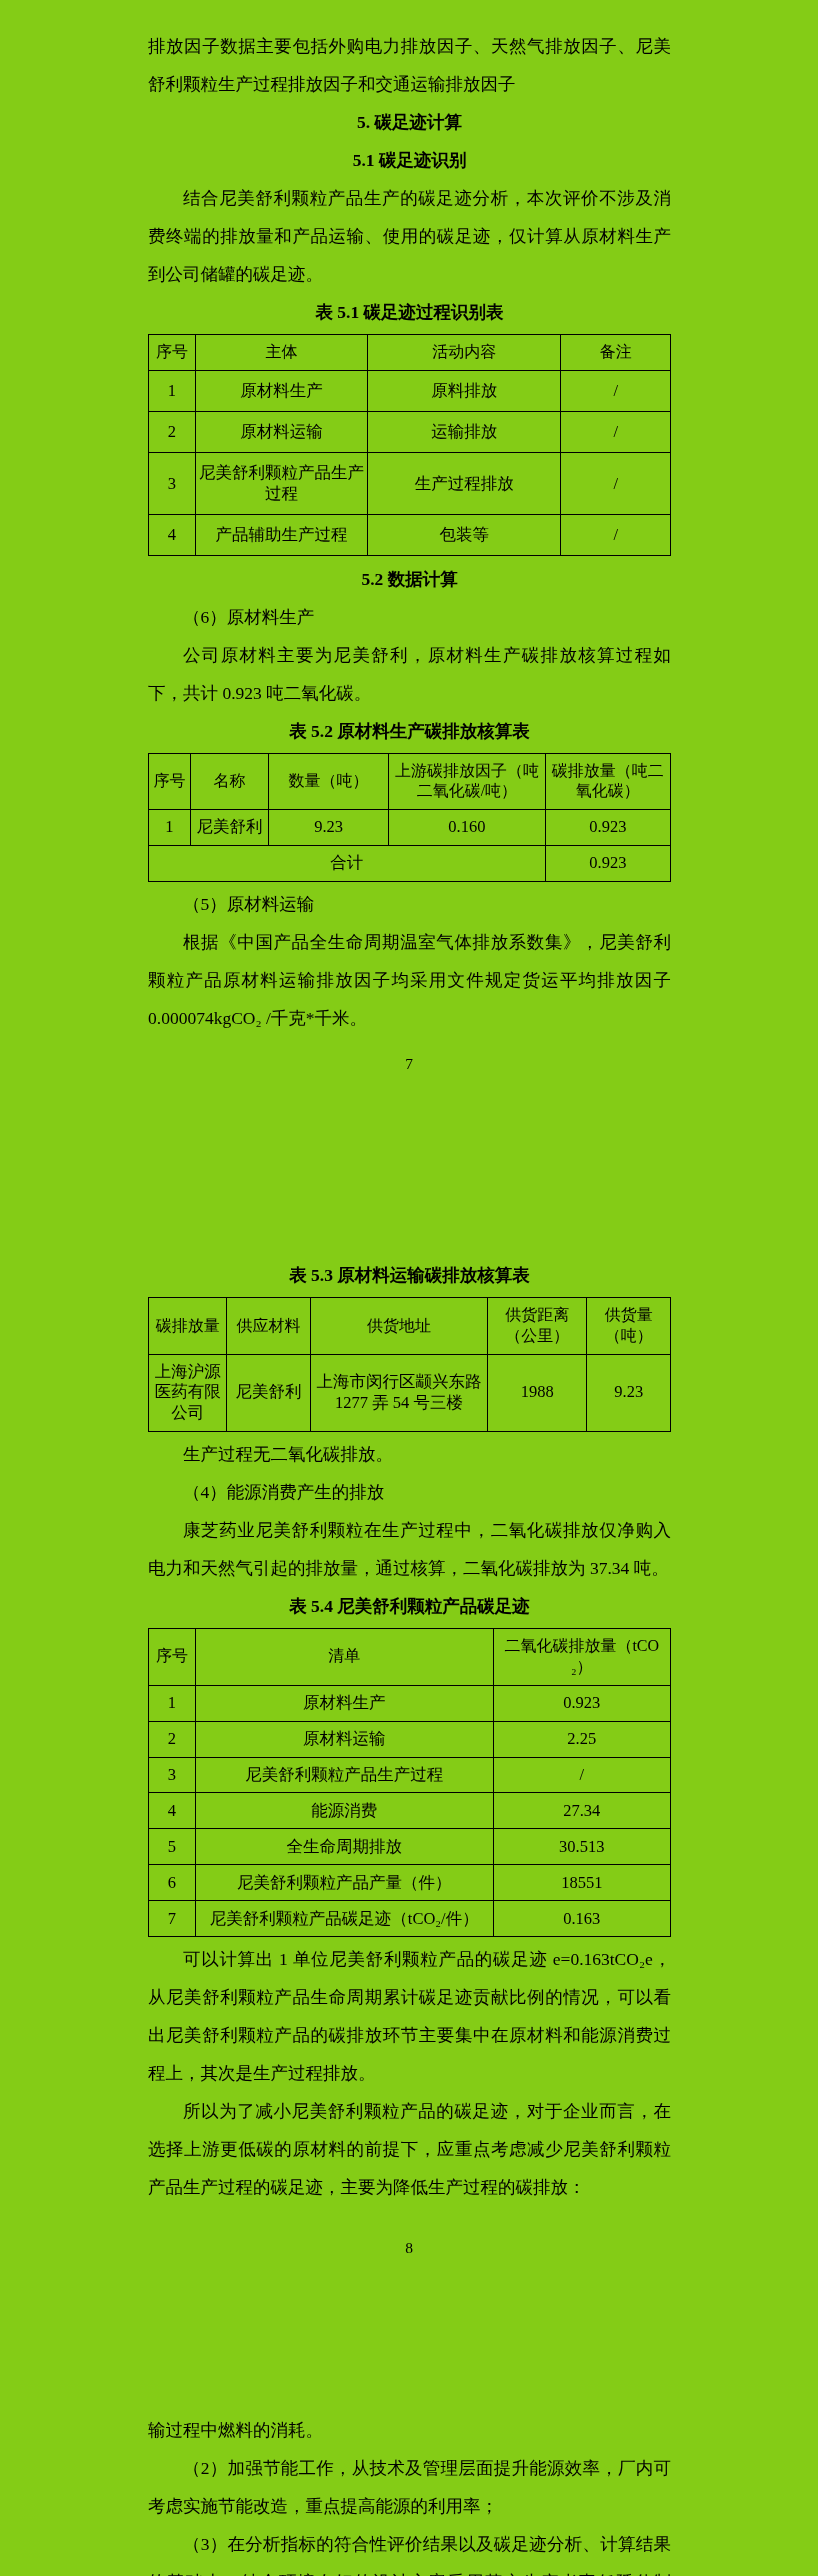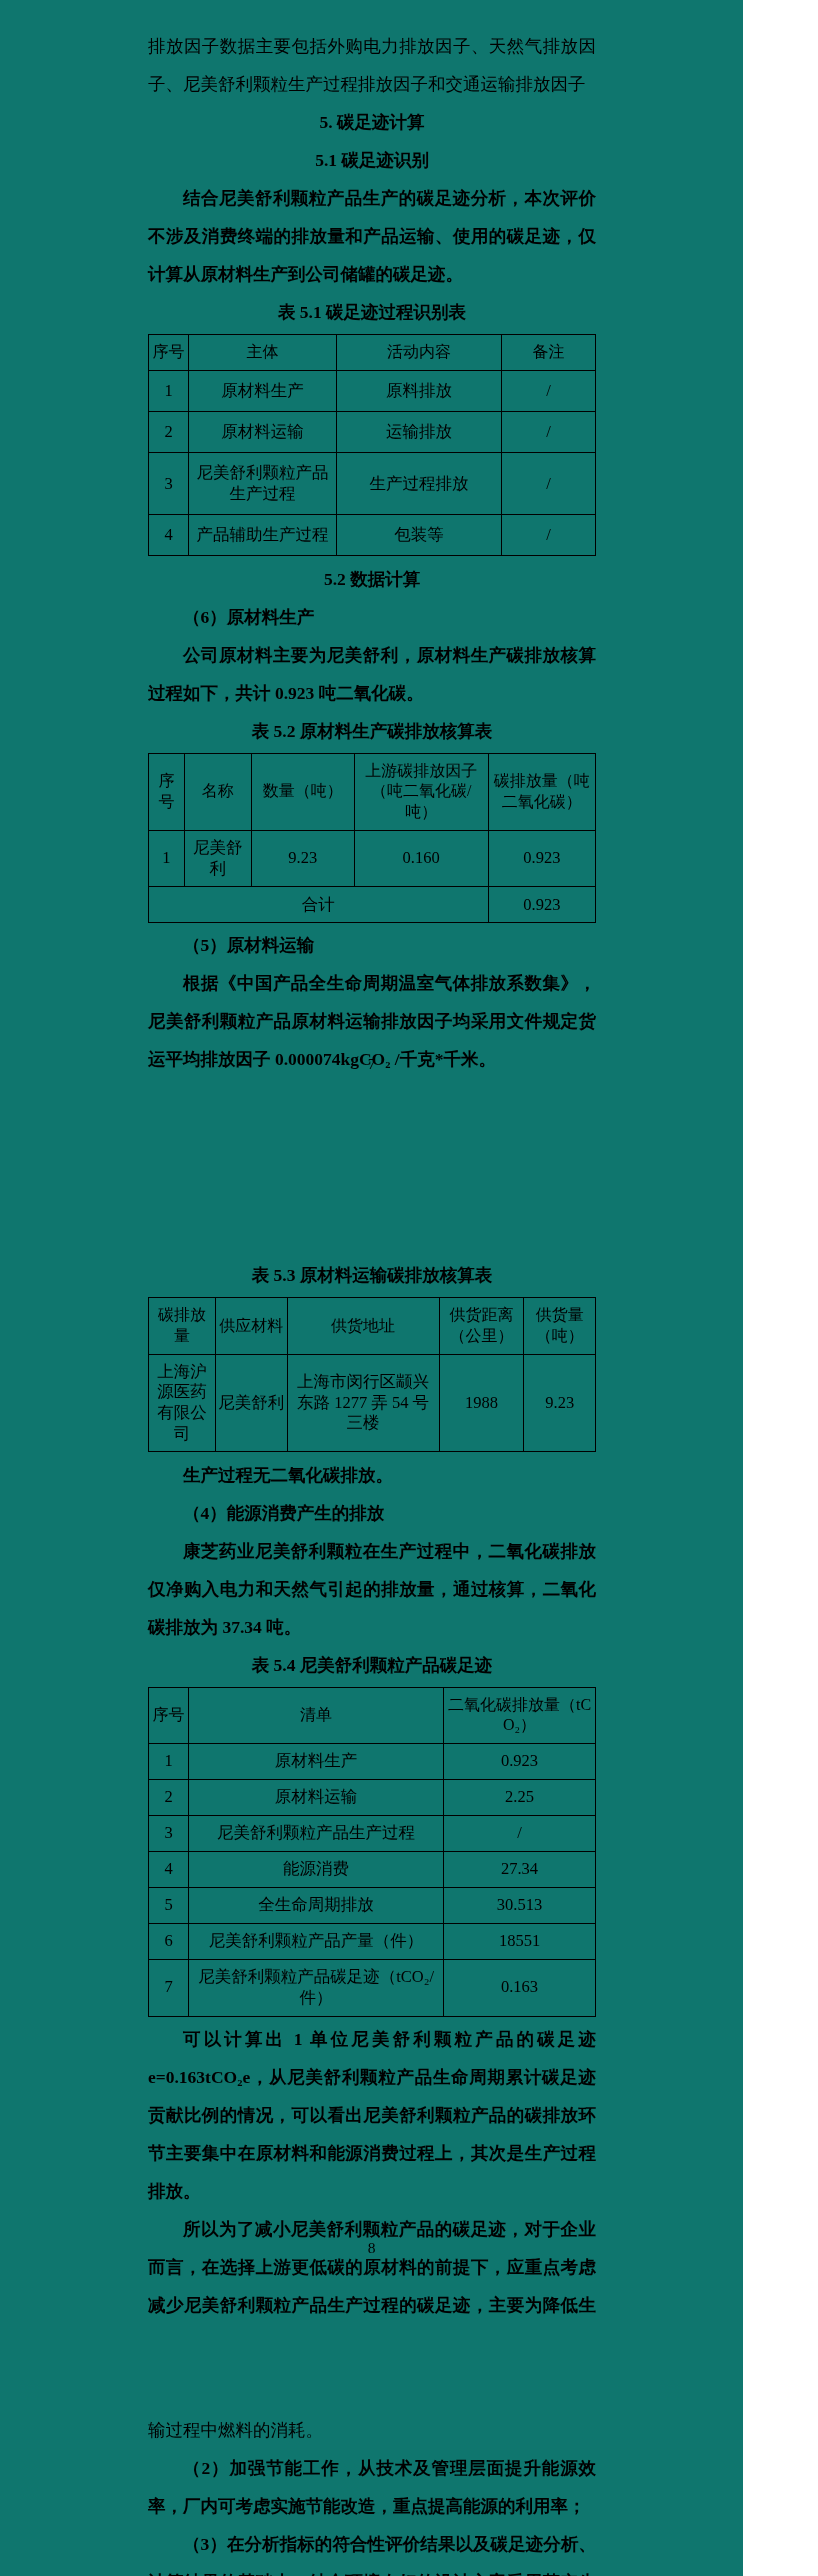--- a/index.html
+++ b/index.html
@@ -1,37 +1,37 @@
 <!DOCTYPE html>
 <html style="font-size:8.2px"><head>
 <meta charset="utf-8">
 <style>
   html, body { margin:0; padding:0; background:#ffffff; }
   body {
     width:818px;
     font-family:"Liberation Serif","DejaVu Serif",serif;
     color:#000;
   }
-  .page { position:relative; width:743px; overflow:hidden; background:#0f766e; }
+  .page { position:relative; width:818px; overflow:hidden; background:#84cc16; }
   .page-1 { height:1161px; }
   .page-2 { height:1155px; }
   .page-3 { height:1155px; }
   .content { margin-left:148px; margin-right:147px; }
   .page-1 .content { padding-top:27px; }
   .page-2 .content, .page-3 .content { padding-top:95px; }
 
   p, h2 {
     margin:0; padding:0;
     font-size:17.5px;
     line-height:38px;
     text-align:justify;
     font-weight:normal;
   }
   h2 { font-weight:bold; text-align:center; }
-  p.ind { text-indent:2em;font-weight:bold; }
+  p.ind { text-indent:2em; }
   .tbl-title {
     font-size:17.5px; line-height:38px;
     font-weight:bold; text-align:center;
     margin:0;
   }
   table.doc-table {
     width:100%;
     border-collapse:collapse;
     table-layout:fixed;
     margin:3.1px 0;

